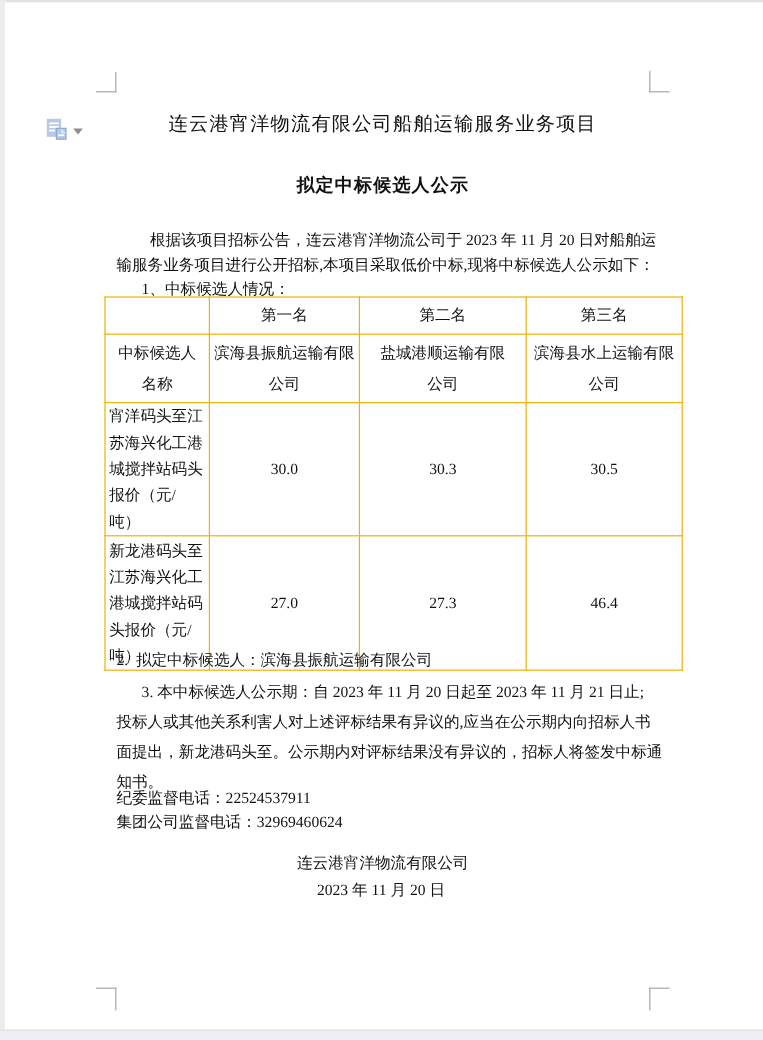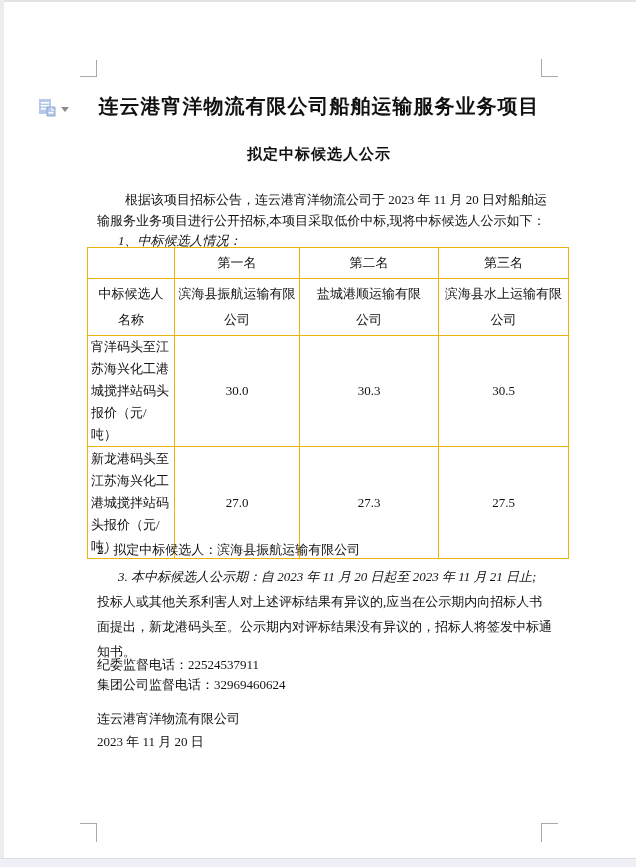--- a/index.html
+++ b/index.html
@@ -15,42 +15,42 @@
   
   .crop{position:absolute;box-sizing:border-box;}
   .crop.tl{left:80px;top:60px;width:17px;height:17px;border-right:1px solid #a9a9a9;border-bottom:1px solid #a9a9a9;}
   .crop.tr{left:541px;top:59px;width:17px;height:18px;border-left:1px solid #a9a9a9;border-bottom:1px solid #a9a9a9;}
   .crop.bl{left:80px;top:823px;width:17px;height:19px;border-right:1px solid #a9a9a9;border-top:1px solid #a9a9a9;}
   .crop.br{left:541px;top:823px;width:17px;height:19px;border-left:1px solid #a9a9a9;border-top:1px solid #a9a9a9;}
   
   .paste-btn{position:absolute;left:38px;top:98px;display:flex;align-items:center;gap:4px;cursor:pointer;}
   .paste-btn .caret{width:0;height:0;border-left:4px solid transparent;border-right:4px solid transparent;border-top:5px solid #8c8c8c;margin-top:2px;}
   
-  .doc-title{position:absolute;left:97px;top:93px;width:444px;text-align:center;font-size:20px;font-weight:bold;letter-spacing:1px;}
+  .doc-title{position:absolute;left:97px;top:93px;width:444px;text-align:center;font-size:16px;font-weight:normal;letter-spacing:1px;}
   .doc-subtitle{position:absolute;left:97px;top:145px;width:444px;text-align:center;font-size:15px;font-weight:bold;letter-spacing:1px;}
   
   .ln{white-space:pre-wrap;}
   .intro{position:absolute;left:97px;top:190px;width:460px;font-size:13px;line-height:20.5px;}
   .ind2{text-indent:28px;}
-  .ind1{text-indent:21px;font-style:italic;}
+  .ind1{text-indent:21px;}
   
   table.bid{position:absolute;left:87px;top:247px;border-collapse:collapse;table-layout:fixed;font-size:13px;}
   table.bid td{border:1px solid #eab308;padding:0 2px;text-align:center;vertical-align:middle;white-space:pre-line;box-sizing:border-box;}
   table.bid tr.r0{height:31px;}
   table.bid tr.r1{height:57px;}
   table.bid tr.r1 td{line-height:26px;}
   table.bid tr.r2{height:90px;}
   table.bid tr.r3{height:112px;}
   table.bid td.lbl{text-align:left;line-height:22px;padding:0 3px;}
   table.bid tr.r1 td.lbl{text-align:center;margin-top:44px;}
   
   .after{position:absolute;left:97px;top:539px;width:460px;font-size:13px;line-height:21px;}
   .item3{position:absolute;left:97px;top:564px;width:462px;font-size:13px;line-height:25px;}
   .phones{position:absolute;left:97px;top:655px;width:460px;font-size:13px;line-height:20px;}
-  .signature{position:absolute;left:97px;top:707px;width:444px;font-size:13px;line-height:23px;text-align:left;}
+  .signature{position:absolute;left:97px;top:707px;width:444px;font-size:13px;line-height:23px;text-align:center;}
   .signature .date{margin-right:3px;}
 </style>
 </head>
 <body>
 
 <div class="page">
 
   <div class="edge-top"></div>
   <div class="edge-left"></div>
   <div class="edge-bottom"></div>
@@ -116,21 +116,21 @@
       <td>30.5</td>
     </tr>
     <tr class="r3">
       <td class="lbl">新龙港码头至
 江苏海兴化工
 港城搅拌站码
 头报价（元/
 吨）</td>
       <td>27.0</td>
       <td>27.3</td>
-      <td>27.5</td>
+      <td>46.4</td>
     </tr>
   </tbody>
     </table>
 
   <div class="after">
     <div class="ln">2.  拟定中标候选人：滨海县振航运输有限公司</div>
   </div>
 
   <div class="item3">
     <div class="ln ind1">3. 本中标候选人公示期：自 2023 年 11 月 20 日起至 2023 年 11 月 21 日止;</div>

